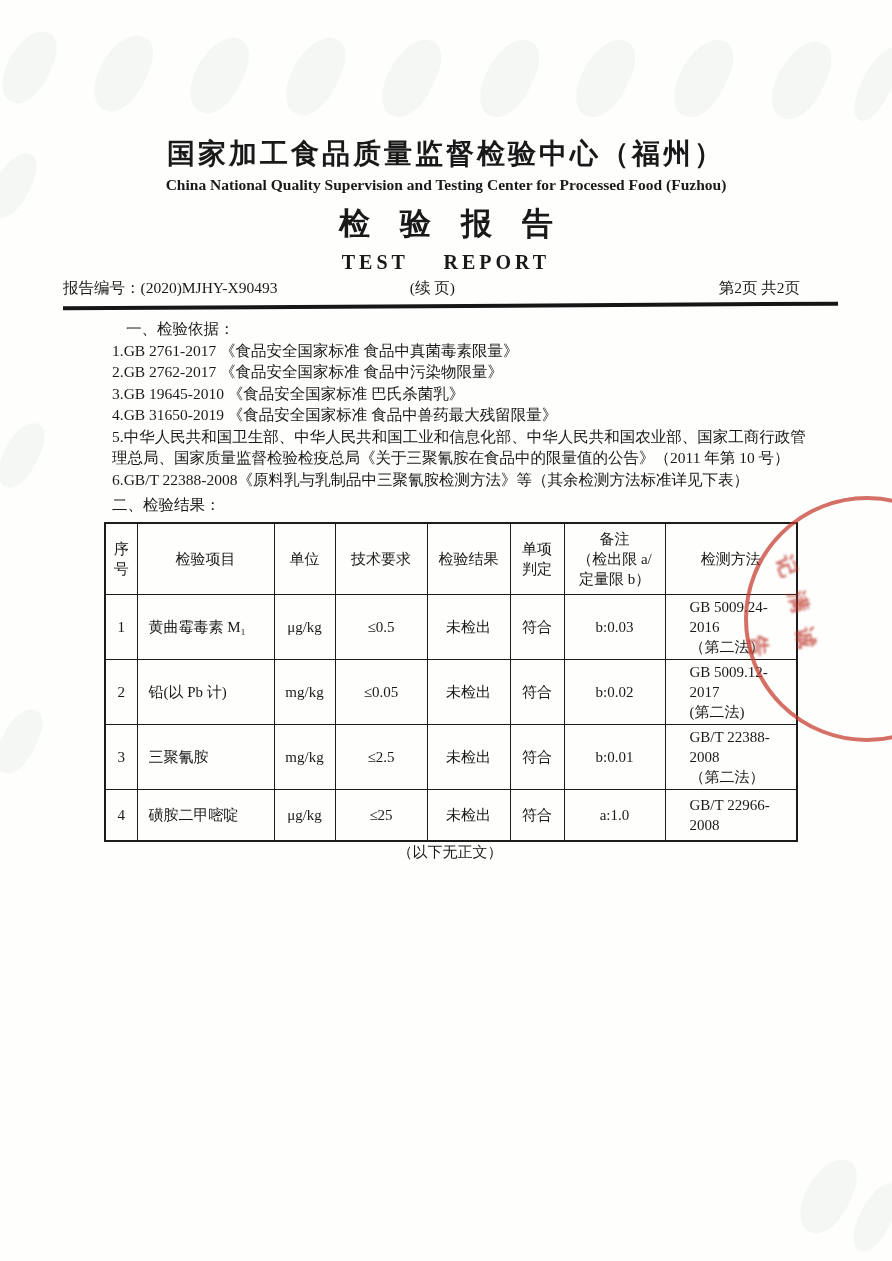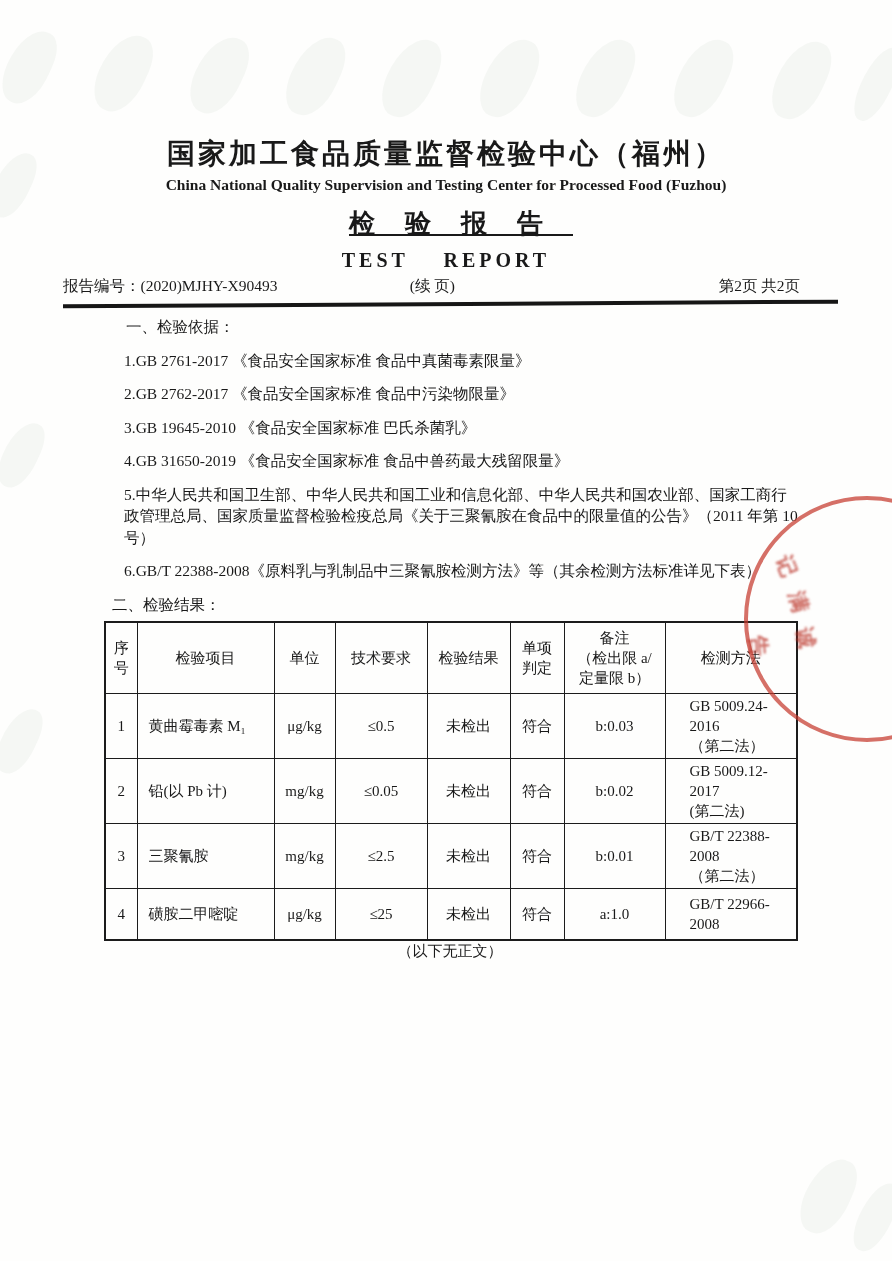--- a/index.html
+++ b/index.html
@@ -7,28 +7,28 @@
     position:relative;width:892px;height:1261px;background:#fefefd;
     font-family:"Liberation Serif","DejaVu Serif",serif;color:#191919;
     overflow:hidden;
   }
   
   .wm{position:absolute;border-radius:62% 38% 55% 45%;background:rgba(198,212,199,0.16);transform:rotate(24deg);}
   .header{ text-align:center; padding-top:136px; }
   .org-cn{font-size:28px;font-weight:bold;letter-spacing:3px;line-height:36px;}
   .org-en{font-size:15.5px;font-weight:bold;line-height:21px;margin-top:2px;}
   .title-cn{margin-top:8px;line-height:42px;}
-  .title-cn span{display:inline-block;font-size:26px;font-weight:bold;letter-spacing:30px;margin-right:-30px;text-decoration:underline;}
+  .title-cn span{display:inline-block;font-size:31px;font-weight:bold;letter-spacing:30px;margin-right:-30px;}
   .title-en{font-size:20px;font-weight:bold;letter-spacing:4px;word-spacing:26px;line-height:24px;}
   .meta-row{position:relative;margin:4px 92px 0 63px;font-size:15.5px;display:flex;justify-content:space-between;align-items:baseline;}
   .meta-center{position:absolute;left:50%;transform:translateX(-48%);}
   .divider{width:775px;height:4px;background:#161616;margin:5px 0 0 63px;transform:rotate(-0.35deg);}
   .body{margin:10px 80px 0 112px;font-size:15.5px;line-height:21.5px;}
   .sec-heading{text-indent:14px;}
-  .basis-item{margin:12px;}
+  .basis-item{margin:0;}
   .sec2-heading{margin-top:4px;}
   table.results{
     border-collapse:collapse;table-layout:fixed;width:692px;margin:6px 0 0 -8px;
     font-size:15px;border:2px solid #1c1c1c;
   }
   table.results th,table.results td{
     border:1px solid #1c1c1c;text-align:center;vertical-align:middle;
     padding:2px 4px;white-space:pre-line;line-height:20px;
   }
   table.results th{font-weight:normal;height:66px;}

